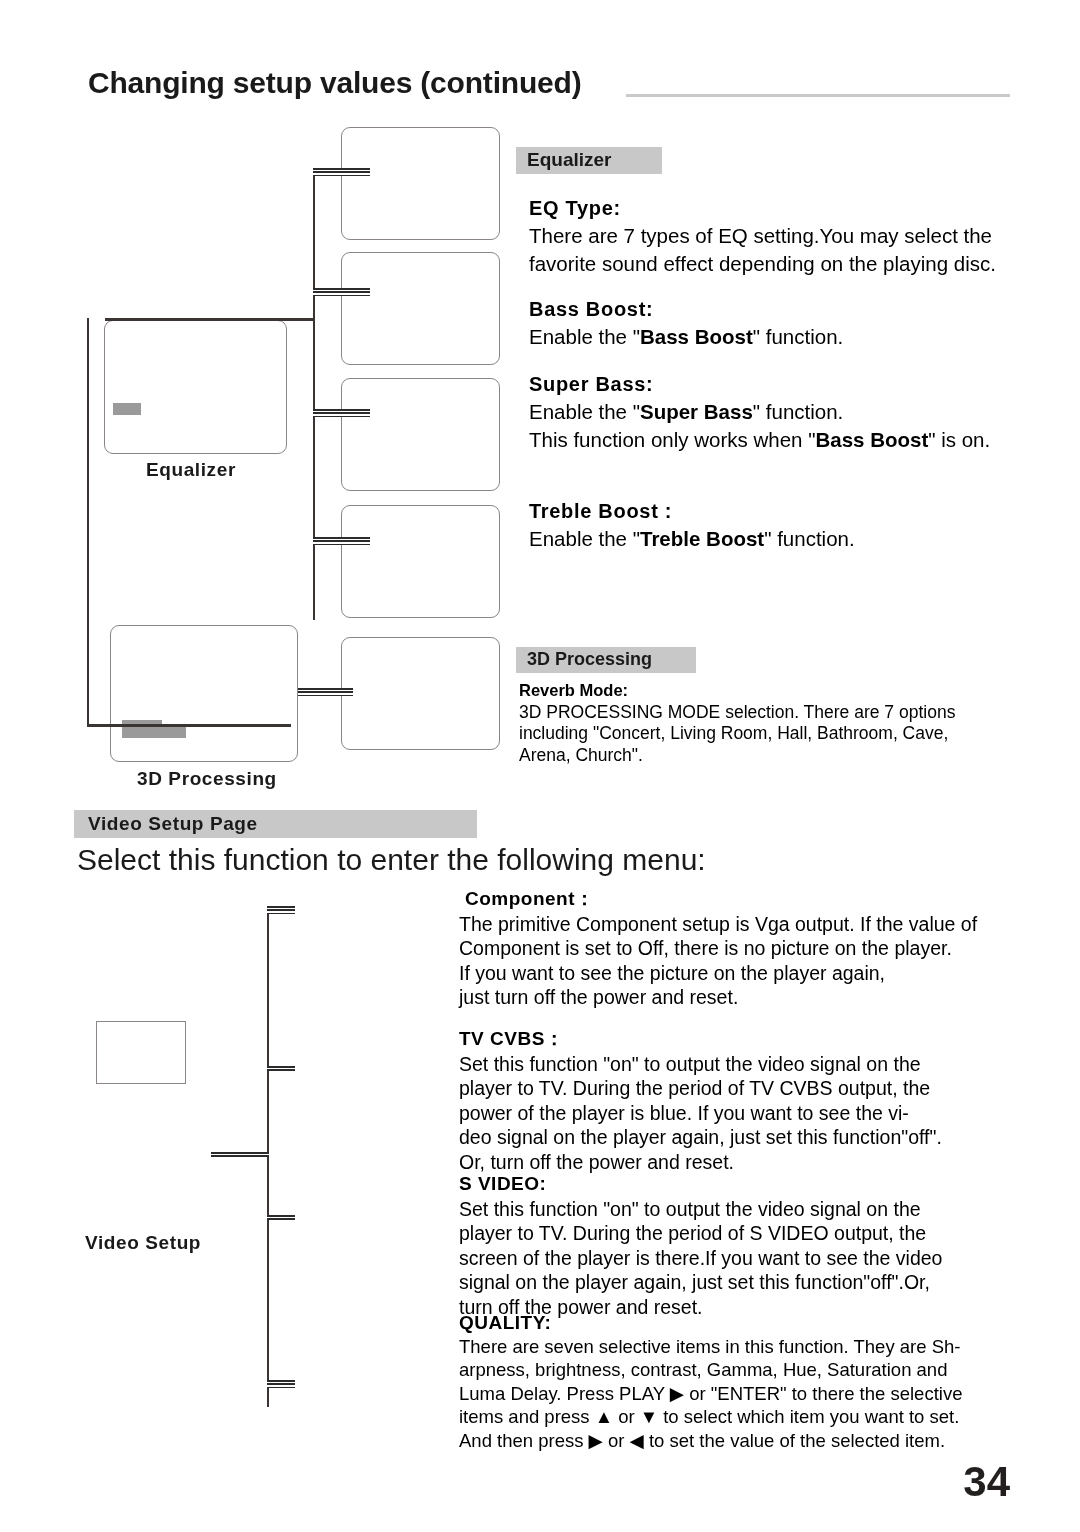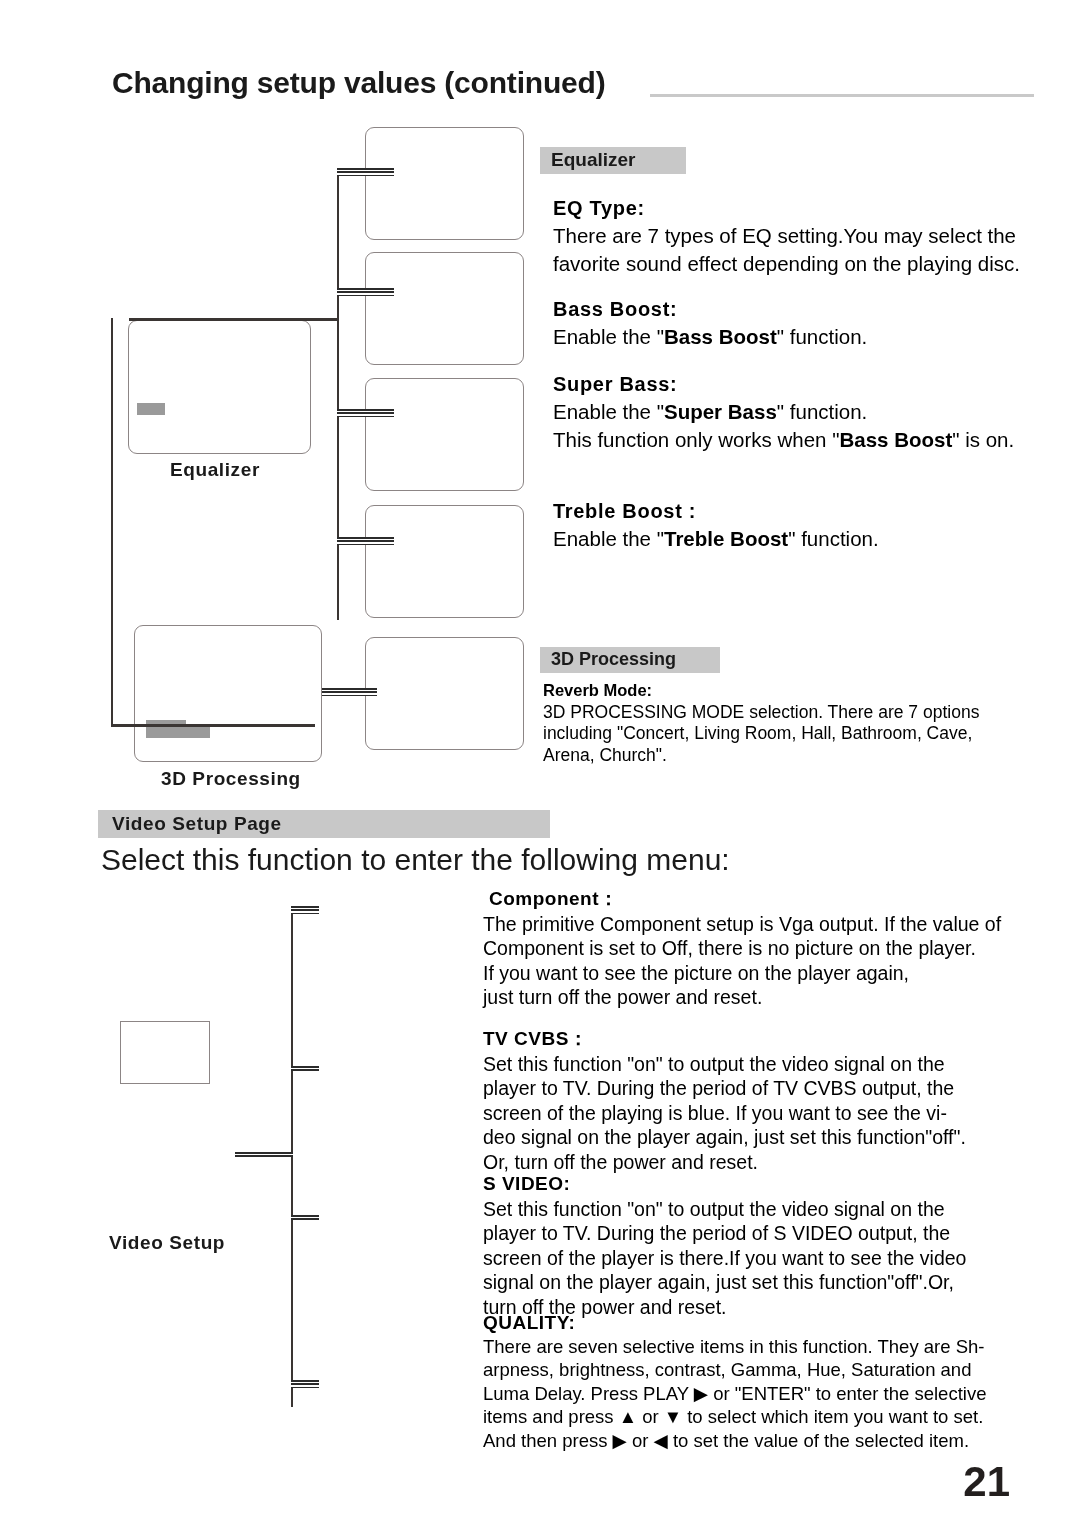--- a/index.html
+++ b/index.html
@@ -12,21 +12,20 @@
     background: #ffffff;
     font-family: "Liberation Sans", sans-serif;
     color: #1a1a1a;
     position: relative;
     overflow: hidden;
   }
 
   .page {
     position: absolute;
     inset: 0;
-    margin-left: 24px;
   }
 
   
   .page-title {
     position: absolute;
     left: 88px;
     top: 66px;
     font-size: 30px;
     font-weight: bold;
     letter-spacing: -0.2px;
@@ -122,21 +121,21 @@
     padding: 2px 0 0 11px;
   }
   .sechead.proc3d {
     left: 516px; top: 647px;
     width: 180px; height: 26px;
     font-size: 18px;
     padding: 2px 0 0 11px;
   }
   .sechead.videopage {
     left: 74px; top: 810px;
-    width: 452px; height: 28px;
+    width: 403px; height: 28px;
     font-size: 19px;
     letter-spacing: 0.6px;
     padding: 3px 0 0 14px;
   }
 
   
   .blk {
     position: absolute;
     color: #000000;
   }
@@ -277,38 +276,38 @@
     <div class="ln">The primitive Component setup is Vga output. If the value of</div>
     <div class="ln">Component is set to Off, there is no picture on the player.</div>
     <div class="ln"> If you want to see the picture on the player again,</div>
     <div class="ln">just turn off the power and reset.</div>
   </div>
 
   <div class="blk vcol" style="top:1027px;">
     <div class="ln hd">TV CVBS：</div>
     <div class="ln">Set this function "on" to output the video signal on  the</div>
     <div class="ln">player to TV. During the period of TV CVBS output, the</div>
-    <div class="ln">screen of  the playing is blue.  If you want to see the vi-</div>
+    <div class="ln">power of  the player is blue.  If you want to see the vi-</div>
     <div class="ln">deo signal on the player again, just set this function"off".</div>
     <div class="ln">Or, turn off the power and reset.</div>
   </div>
 
   <div class="blk vcol" style="top:1172px;">
     <div class="ln hd">S VIDEO:</div>
     <div class="ln">Set this function "on" to output the video signal on  the</div>
     <div class="ln">player to TV. During the period of S VIDEO output, the</div>
     <div class="ln">screen of  the player is there.If you want to see the video</div>
     <div class="ln">signal on the player again, just set this function"off".Or,</div>
     <div class="ln">turn off the power and reset.</div>
   </div>
 
   <div class="blk vcol" style="top:1311px; font-size:18.5px; line-height:23.5px;">
     <div class="ln hd">QUALITY:</div>
     <div class="ln">There are seven selective items in this function. They are Sh-</div>
     <div class="ln">arpness, brightness, contrast, Gamma, Hue, Saturation and</div>
-    <div class="ln">Luma Delay. Press PLAY ▶ or "ENTER" to enter the selective</div>
+    <div class="ln">Luma Delay. Press PLAY ▶ or "ENTER" to there the selective</div>
     <div class="ln"> items and press ▲ or ▼ to select which item you want to set.</div>
     <div class="ln">And then press ▶ or ◀ to set the value of the selected item.</div>
   </div>
 
-  <div class="page-number">21</div>
+  <div class="page-number">34</div>
 
 </div>
 
 </body></html>

